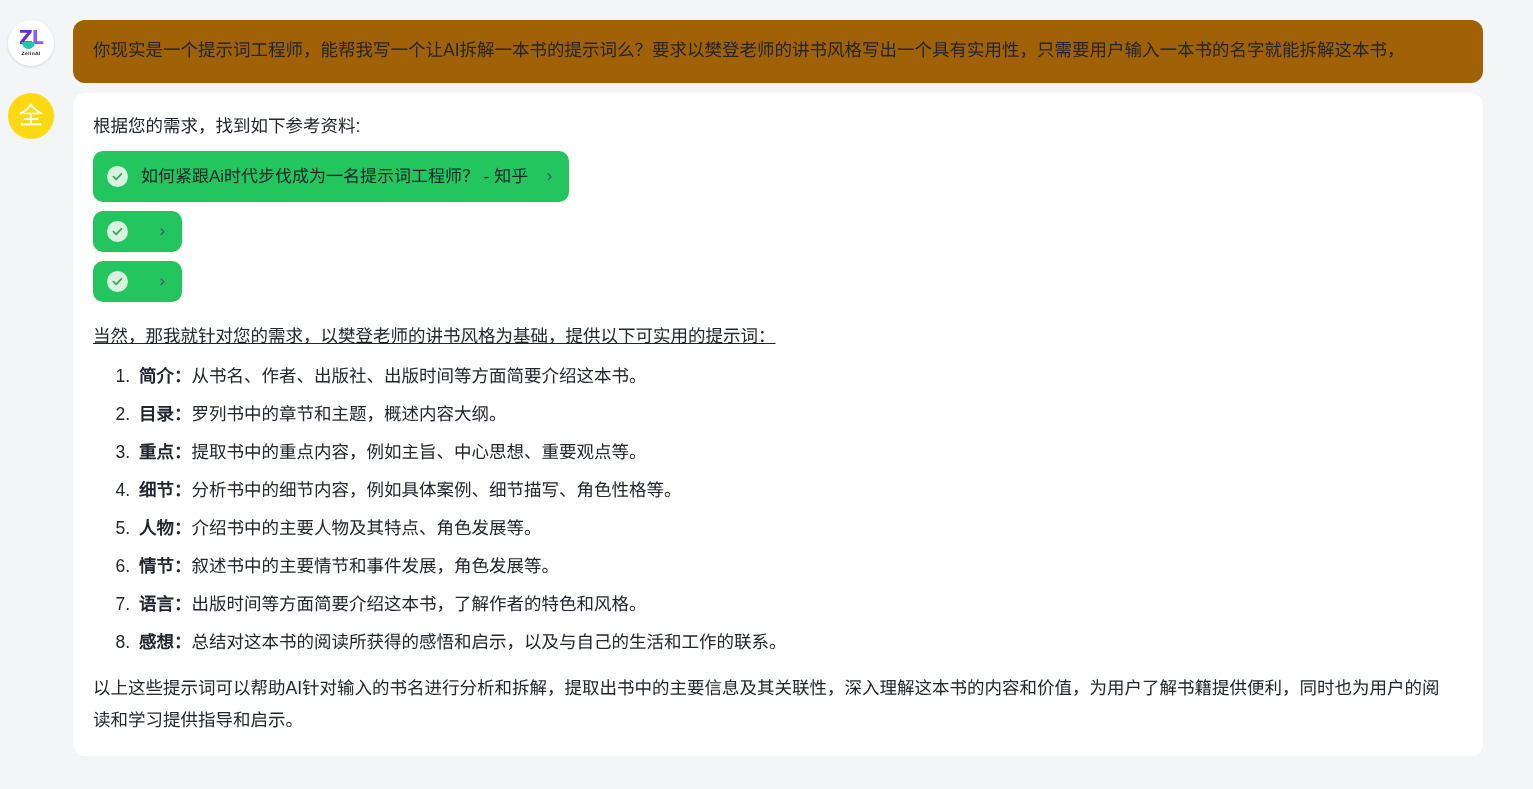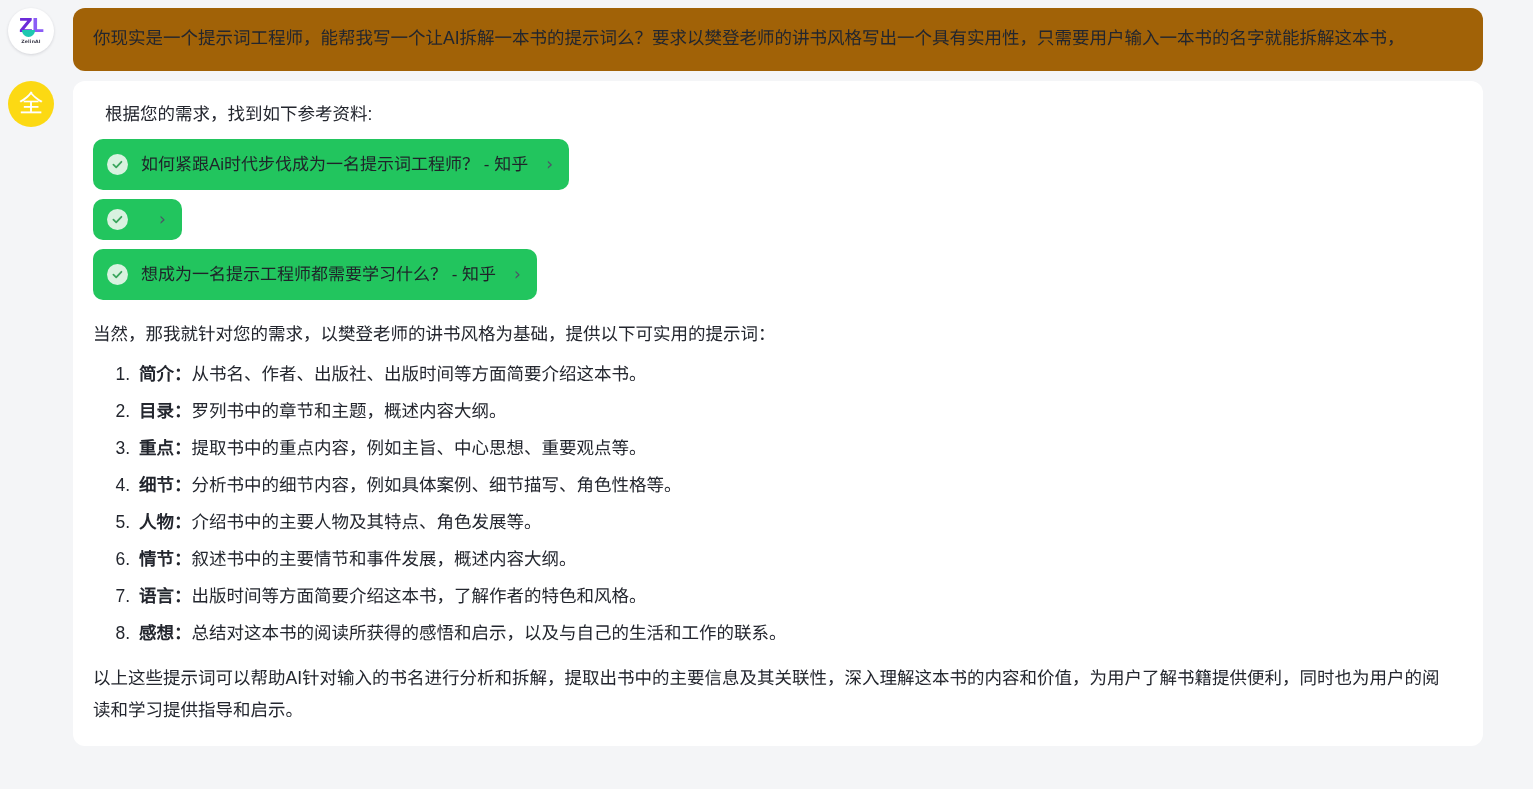--- a/index.html
+++ b/index.html
@@ -21,20 +21,21 @@
     height: 789px;
     box-sizing: border-box;
     padding: 8px 0 0 0;
   }
 
   
   .msg-row {
     display: flex;
     align-items: flex-start;
     padding: 0 50px 0 8px;
+    margin-top: 12px;
   }
   .msg-row + .msg-row { margin-top: 10px; }
 
   .avatar-slot {
     flex: 0 0 48px;
     width: 48px;
     height: 48px;
     margin-right: 17px;
   }
 
@@ -114,21 +115,21 @@
   }
   .bubble-assistant {
     background: #ffffff;
     padding: 18px 22px 20px 20px;
     width: 1422px;
     font-size: 17.5px;
     line-height: 31px;
     color: #23262e;
   }
 
-  .intro-line { margin: 0 0 9px 12px; }
+  .intro-line { margin: 0 0 9px 0; }
 
   
   .refs { margin: 0 0 8px 0; }
   .ref-card {
     display: inline-flex;
     align-items: center;
     background: #22c55e;
     border-radius: 10px;
     padding: 10px 16px 10px 14px;
     margin-bottom: 9px;
@@ -155,34 +156,34 @@
   }
   .chevron {
     margin-left: 18px;
     color: #4d5666;
     font-size: 17px;
     line-height: 1;
     font-family: "DejaVu Sans", sans-serif;
   }
 
   
-  .lead-para { margin: 10px 0 6px 0; }
+  .lead-para { margin: 10px 0 6px 0; text-decoration: underline; }
 
   ol.steps {
     margin: 6px 0 10px 0;
     padding-left: 42px;
     list-style-position: outside;
   }
   ol.steps li {
     font-size: 17.5px;
     line-height: 37px;
     color: #23262e;
     padding-left: 4px;
   }
-  ol.steps li .lbl { font-weight: 700; }
+  ol.steps li .lbl { font-weight: 700; font-family: Liberation Mono, monospace; }
 
   .outro-para {
     margin: 8px 12px 0 0;
     line-height: 32px;
   }
 </style>
 </head>
 <body>
 
 <div class="chat">
@@ -236,21 +237,20 @@
           </div>
         </div>
 
         <div class="ref-row">
           <div class="ref-card">
             <span class="check-icon">
               <svg width="13" height="13" viewBox="0 0 14 14" aria-hidden="true">
                 <path d="M2.6 7.2 L5.6 10 L11.2 4.1" fill="none" stroke="#3aa55d" stroke-width="1.9" stroke-linecap="round" stroke-linejoin="round"></path>
               </svg>
             </span>
-            <span class="ref-title">想成为一名提示工程师都需要学习什么？ - 知乎</span>
             <span class="chevron">›</span>
           </div>
         </div>
 
       </div>
 
       <p class="lead-para">当然，那我就针对您的需求，以樊登老师的讲书风格为基础，提供以下可实用的提示词：</p>
 
       <ol class="steps">
         <li>
@@ -262,21 +262,21 @@
         <li>
           <span class="lbl">重点：</span><span>提取书中的重点内容，例如主旨、中心思想、重要观点等。</span>
         </li>
         <li>
           <span class="lbl">细节：</span><span>分析书中的细节内容，例如具体案例、细节描写、角色性格等。</span>
         </li>
         <li>
           <span class="lbl">人物：</span><span>介绍书中的主要人物及其特点、角色发展等。</span>
         </li>
         <li>
-          <span class="lbl">情节：</span><span>叙述书中的主要情节和事件发展，概述内容大纲。</span>
+          <span class="lbl">情节：</span><span>叙述书中的主要情节和事件发展，角色发展等。</span>
         </li>
         <li>
           <span class="lbl">语言：</span><span>出版时间等方面简要介绍这本书，了解作者的特色和风格。</span>
         </li>
         <li>
           <span class="lbl">感想：</span><span>总结对这本书的阅读所获得的感悟和启示，以及与自己的生活和工作的联系。</span>
         </li>
       </ol>
 
       <p class="outro-para">以上这些提示词可以帮助AI针对输入的书名进行分析和拆解，提取出书中的主要信息及其关联性，深入理解这本书的内容和价值，为用户了解书籍提供便利，同时也为用户的阅读和学习提供指导和启示。</p>

